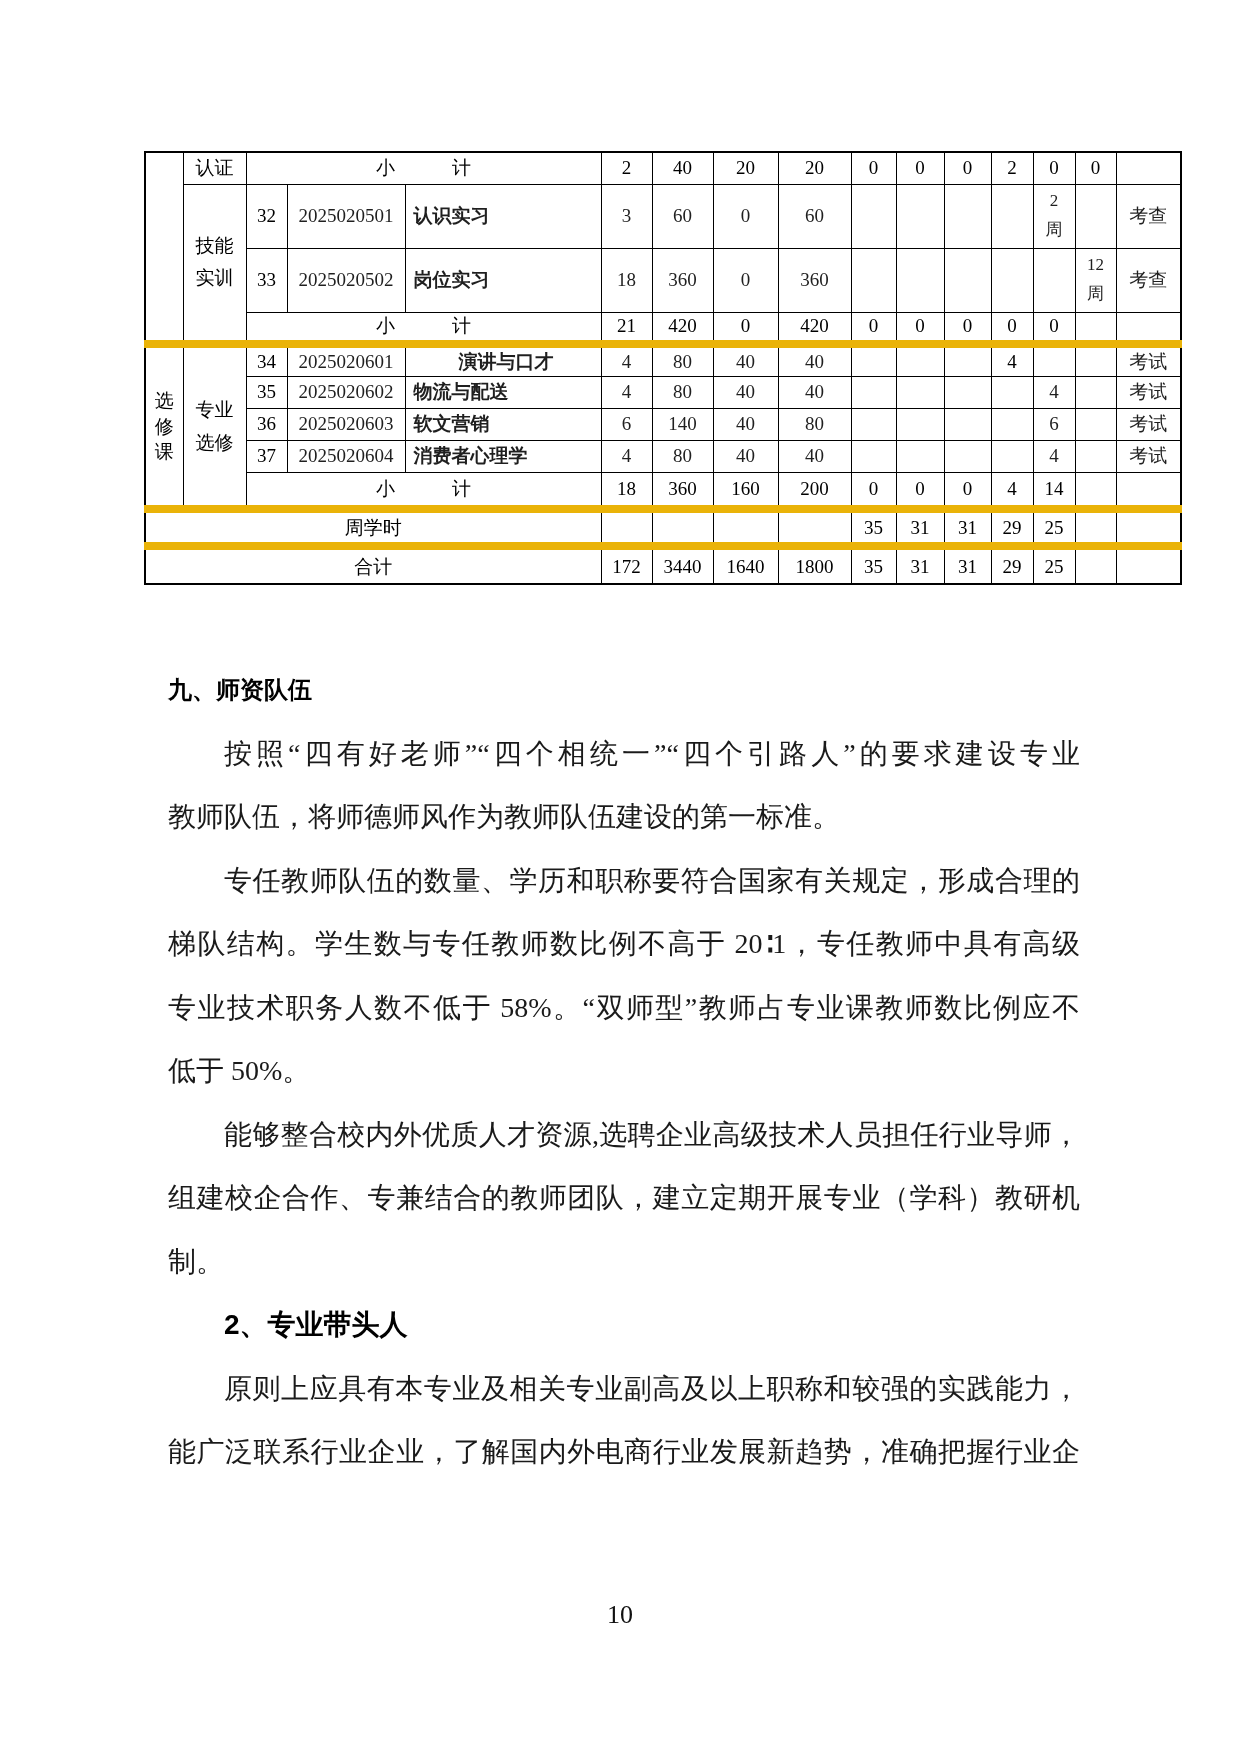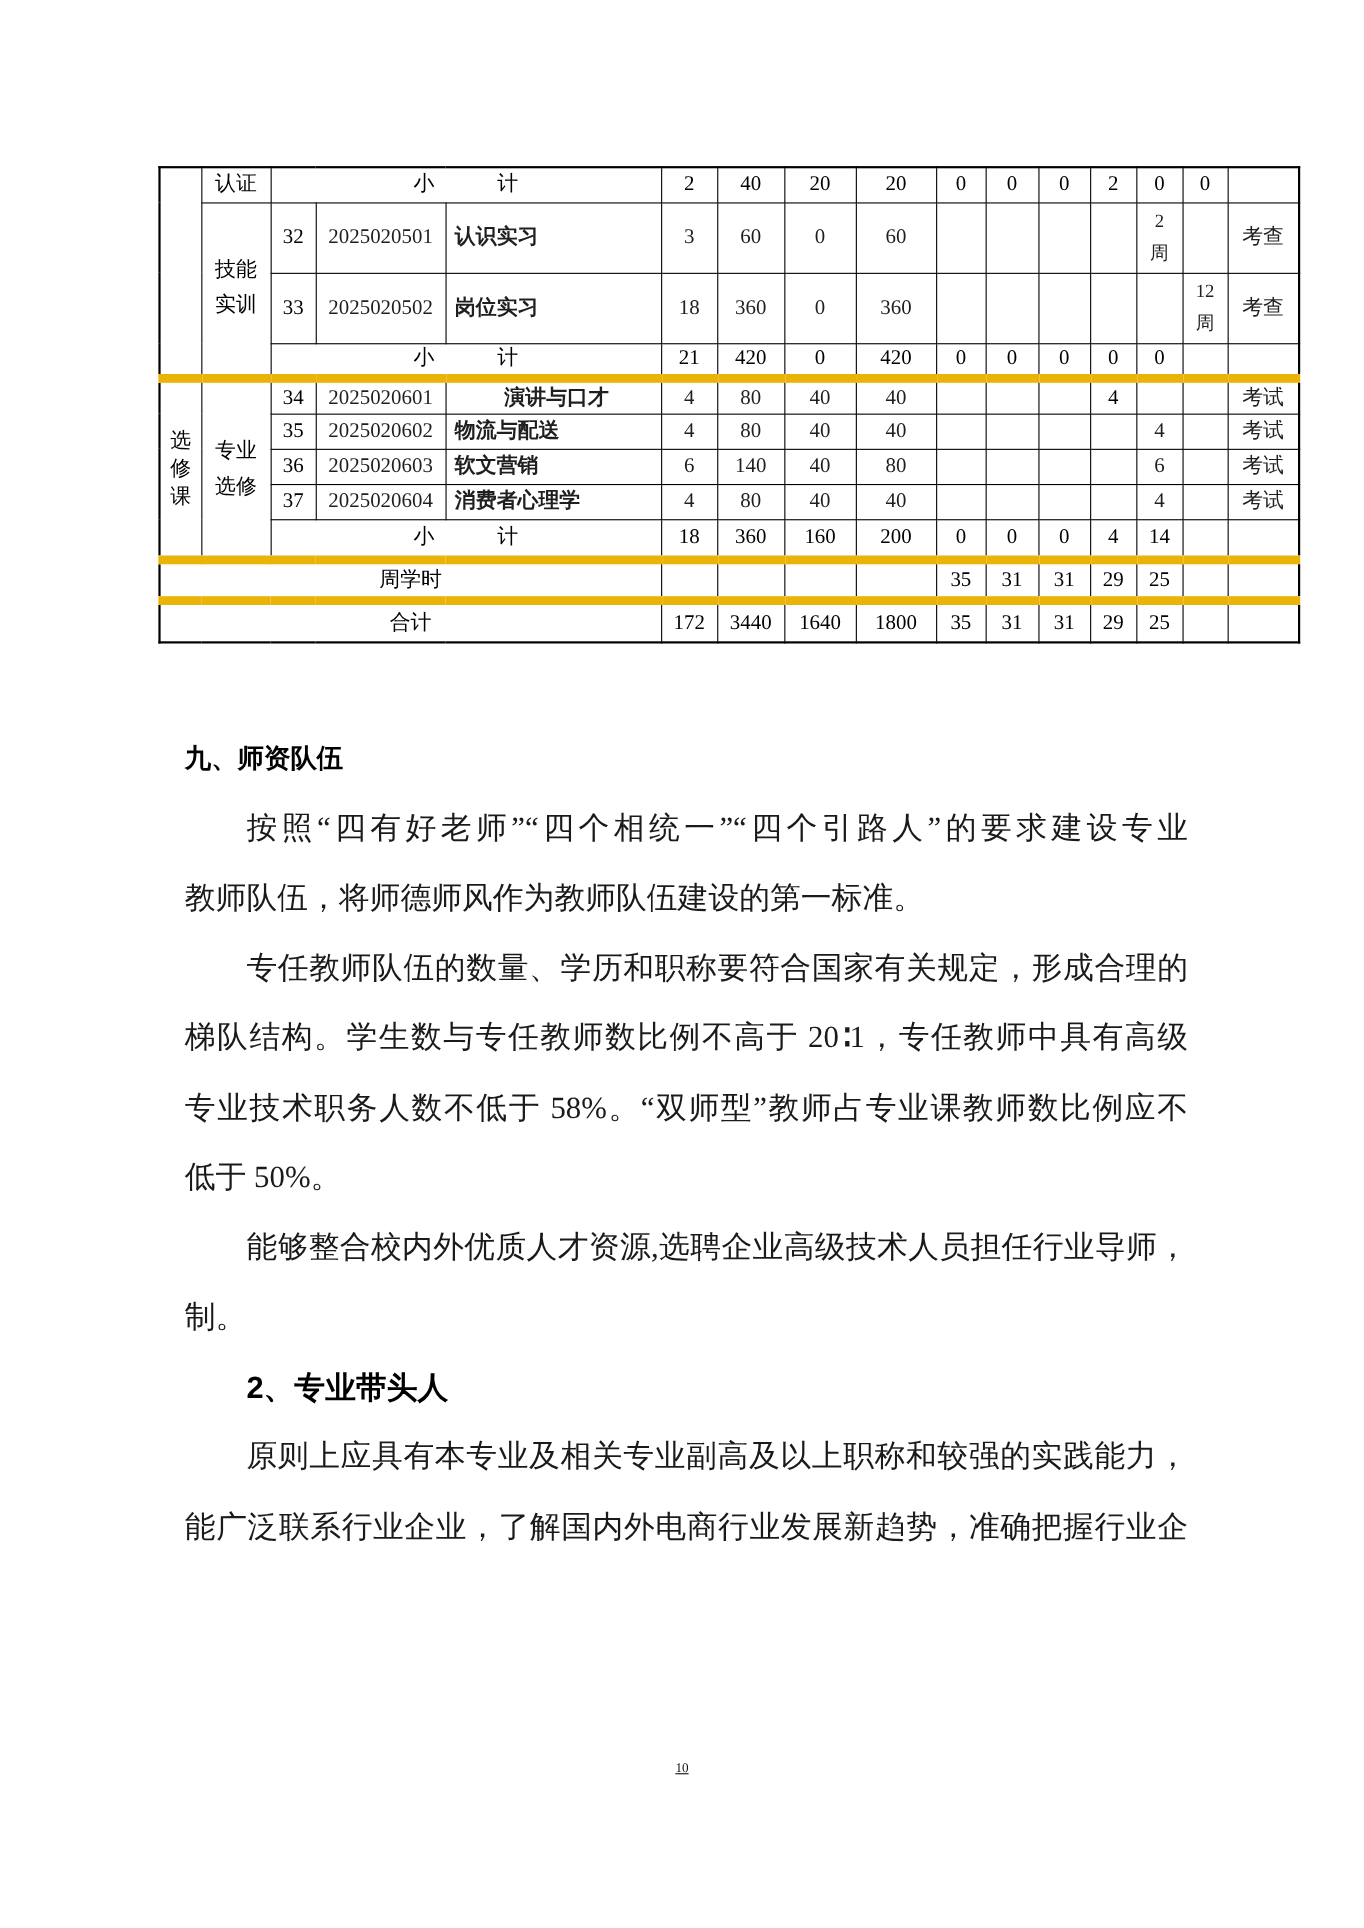--- a/index.html
+++ b/index.html
@@ -45,21 +45,21 @@
   .textflow .h2{
     font-family:"Liberation Sans","DejaVu Sans",sans-serif;
     font-weight:bold;font-size:28px;color:#000;
     padding-left:56px;
   }
   .textflow .line{white-space:nowrap;}
   .textflow .line.j{text-align:justify;text-align-last:justify;white-space:normal;}
   .textflow .line.ind{padding-left:56px;}
   .pagenum{
     position:absolute;left:0;top:1600px;width:1240px;
-    text-align:center;font-size:12px;color:#111;text-decoration:underline;
+    text-align:center;font-size:26px;color:#111;
   }
 </style>
 </head>
 <body>
 
 <div class="page">
 
   <table class="ctab">
     <colgroup>
         <col style="width: 38px;">
@@ -273,20 +273,21 @@
   <div class="textflow">
     <div class="h1">九、师资队伍</div>
     <div id="paras">
         <div class="line j ind">按照“四有好老师”“四个相统一”“四个引路人”的要求建设专业</div>
         <div class="line">教师队伍，将师德师风作为教师队伍建设的第一标准。</div>
         <div class="line j ind">专任教师队伍的数量、学历和职称要符合国家有关规定，形成合理的</div>
         <div class="line j">梯队结构。学生数与专任教师数比例不高于 20∶1，专任教师中具有高级</div>
         <div class="line j">专业技术职务人数不低于 58%。“双师型”教师占专业课教师数比例应不</div>
         <div class="line">低于 50%。</div>
         <div class="line j ind">能够整合校内外优质人才资源,选聘企业高级技术人员担任行业导师，</div>
+        <div class="line j">组建校企合作、专兼结合的教师团队，建立定期开展专业（学科）教研机</div>
         <div class="line">制。</div>
         <div class="h2">2、专业带头人</div>
         <div class="line j ind">原则上应具有本专业及相关专业副高及以上职称和较强的实践能力，</div>
         <div class="line j">能广泛联系行业企业，了解国内外电商行业发展新趋势，准确把握行业企</div>
       </div>
   </div>
 
   <div class="pagenum">10</div>
 
 </div>

